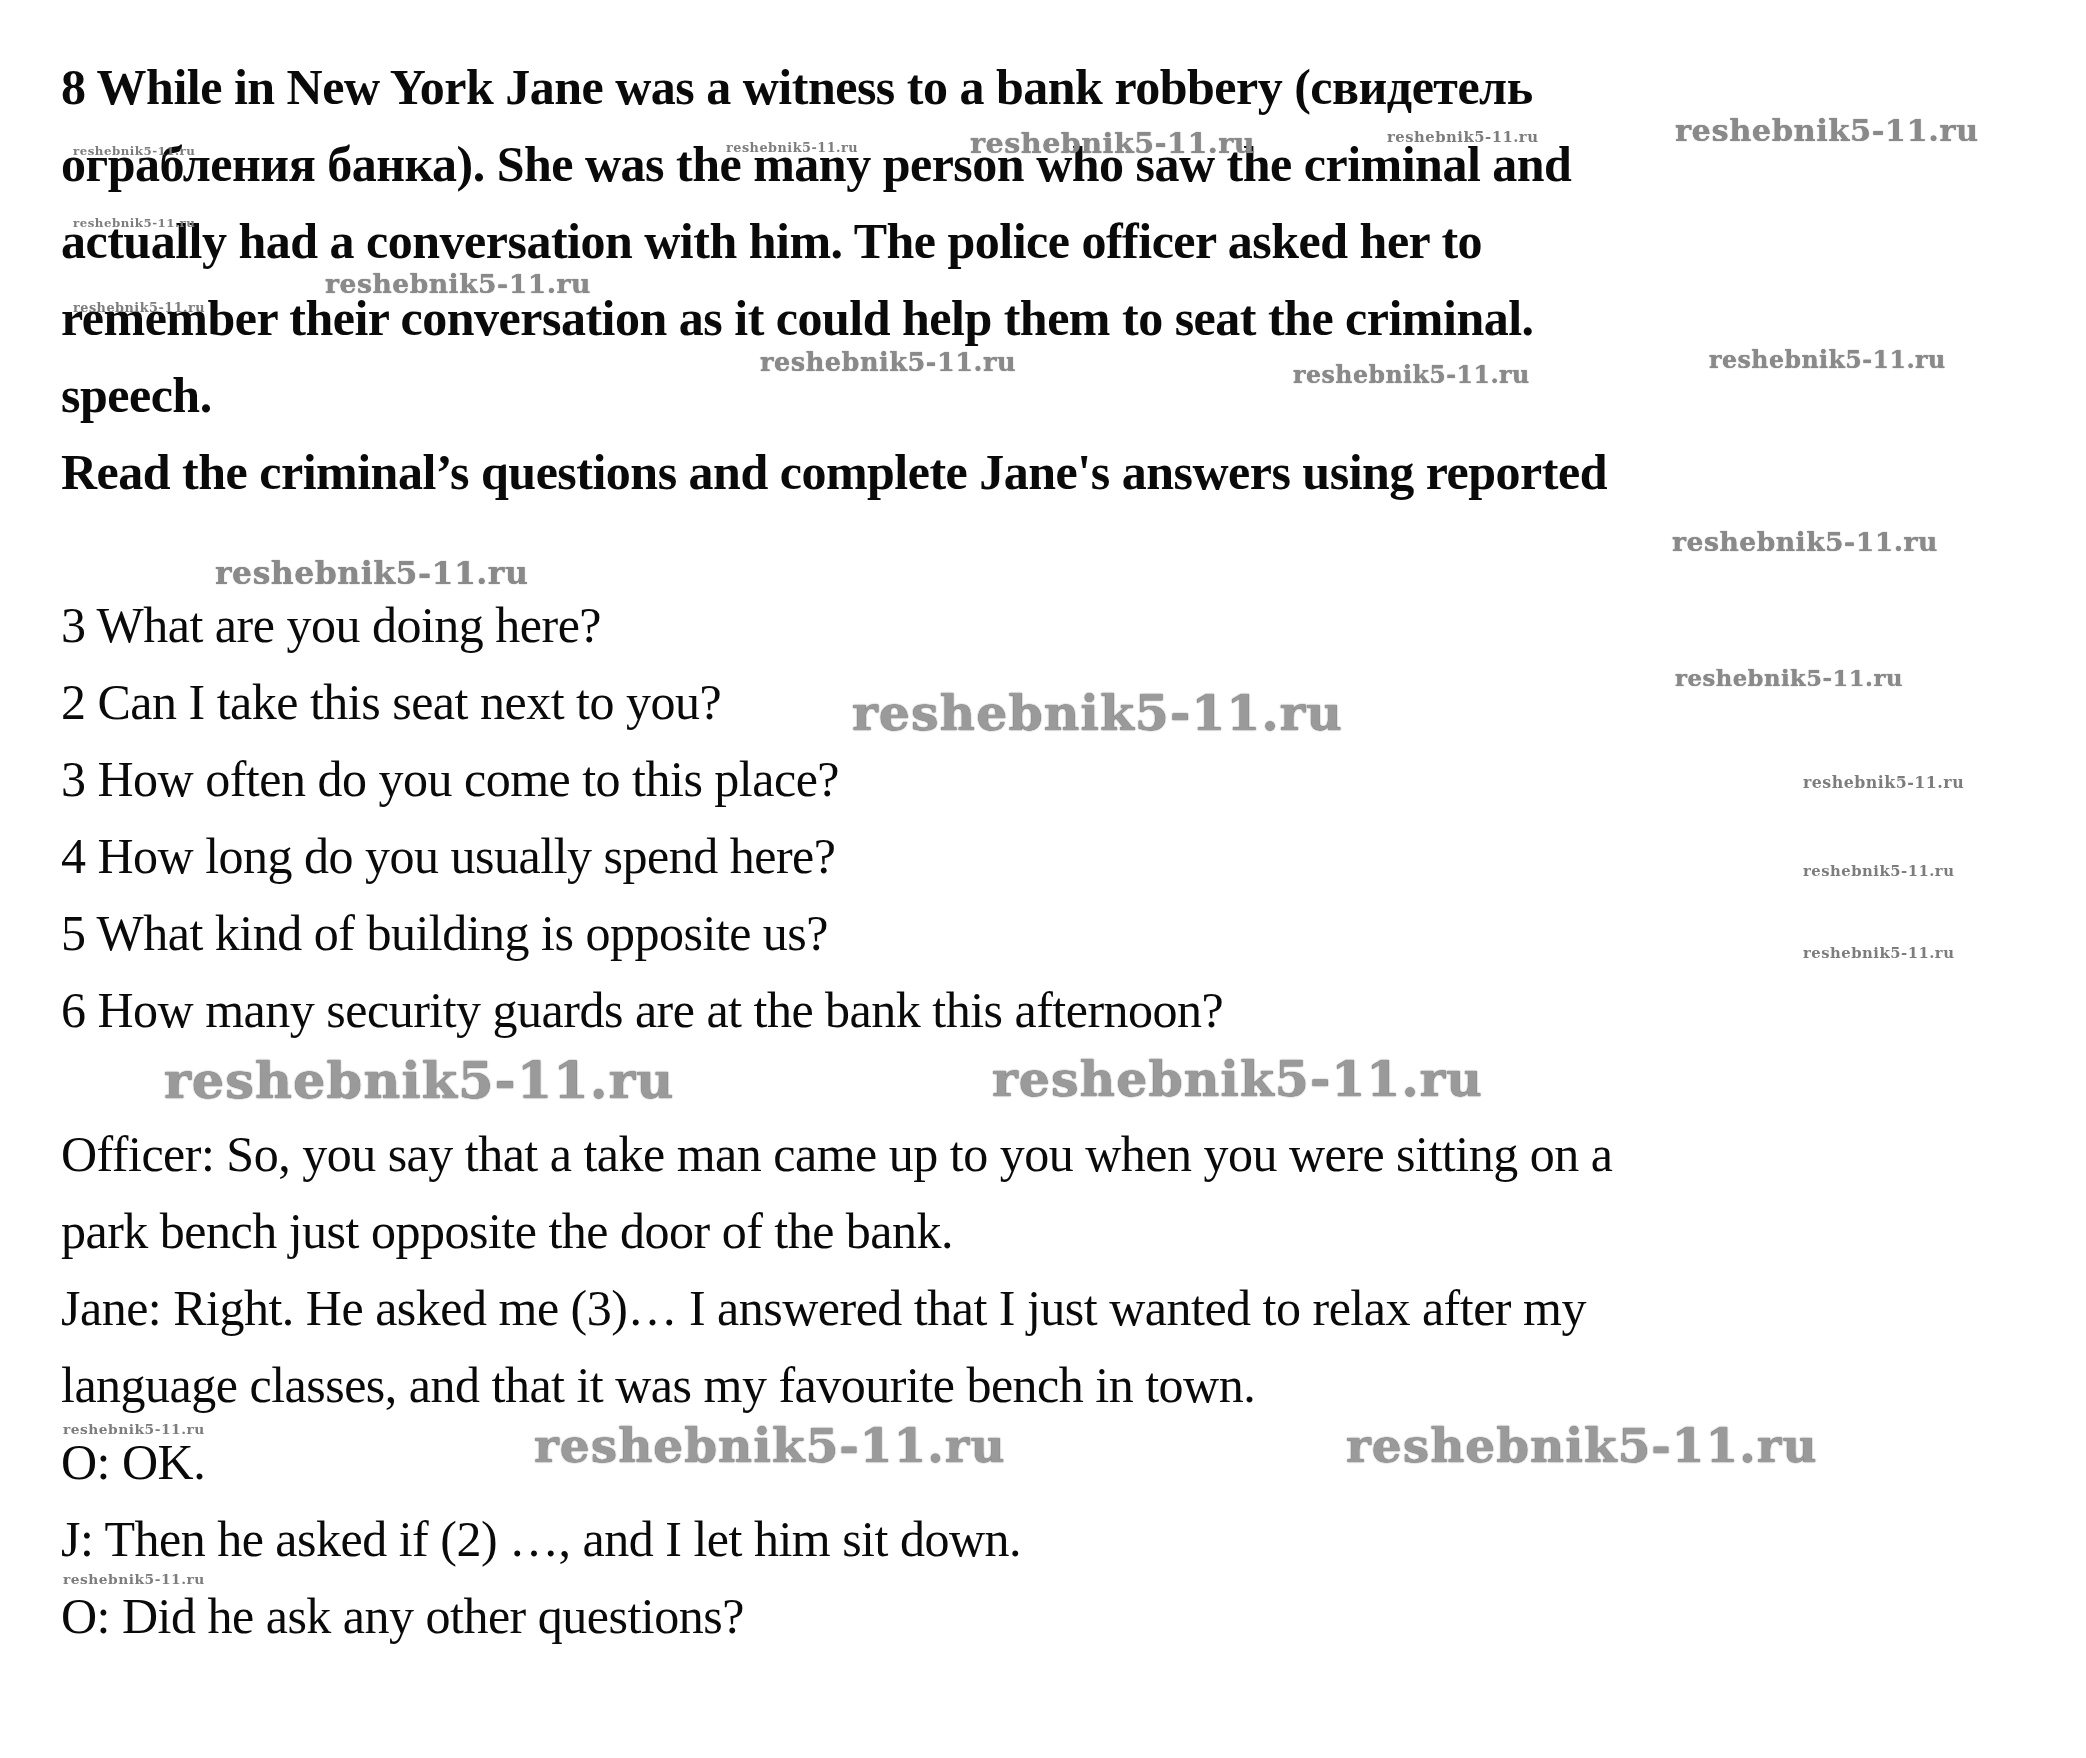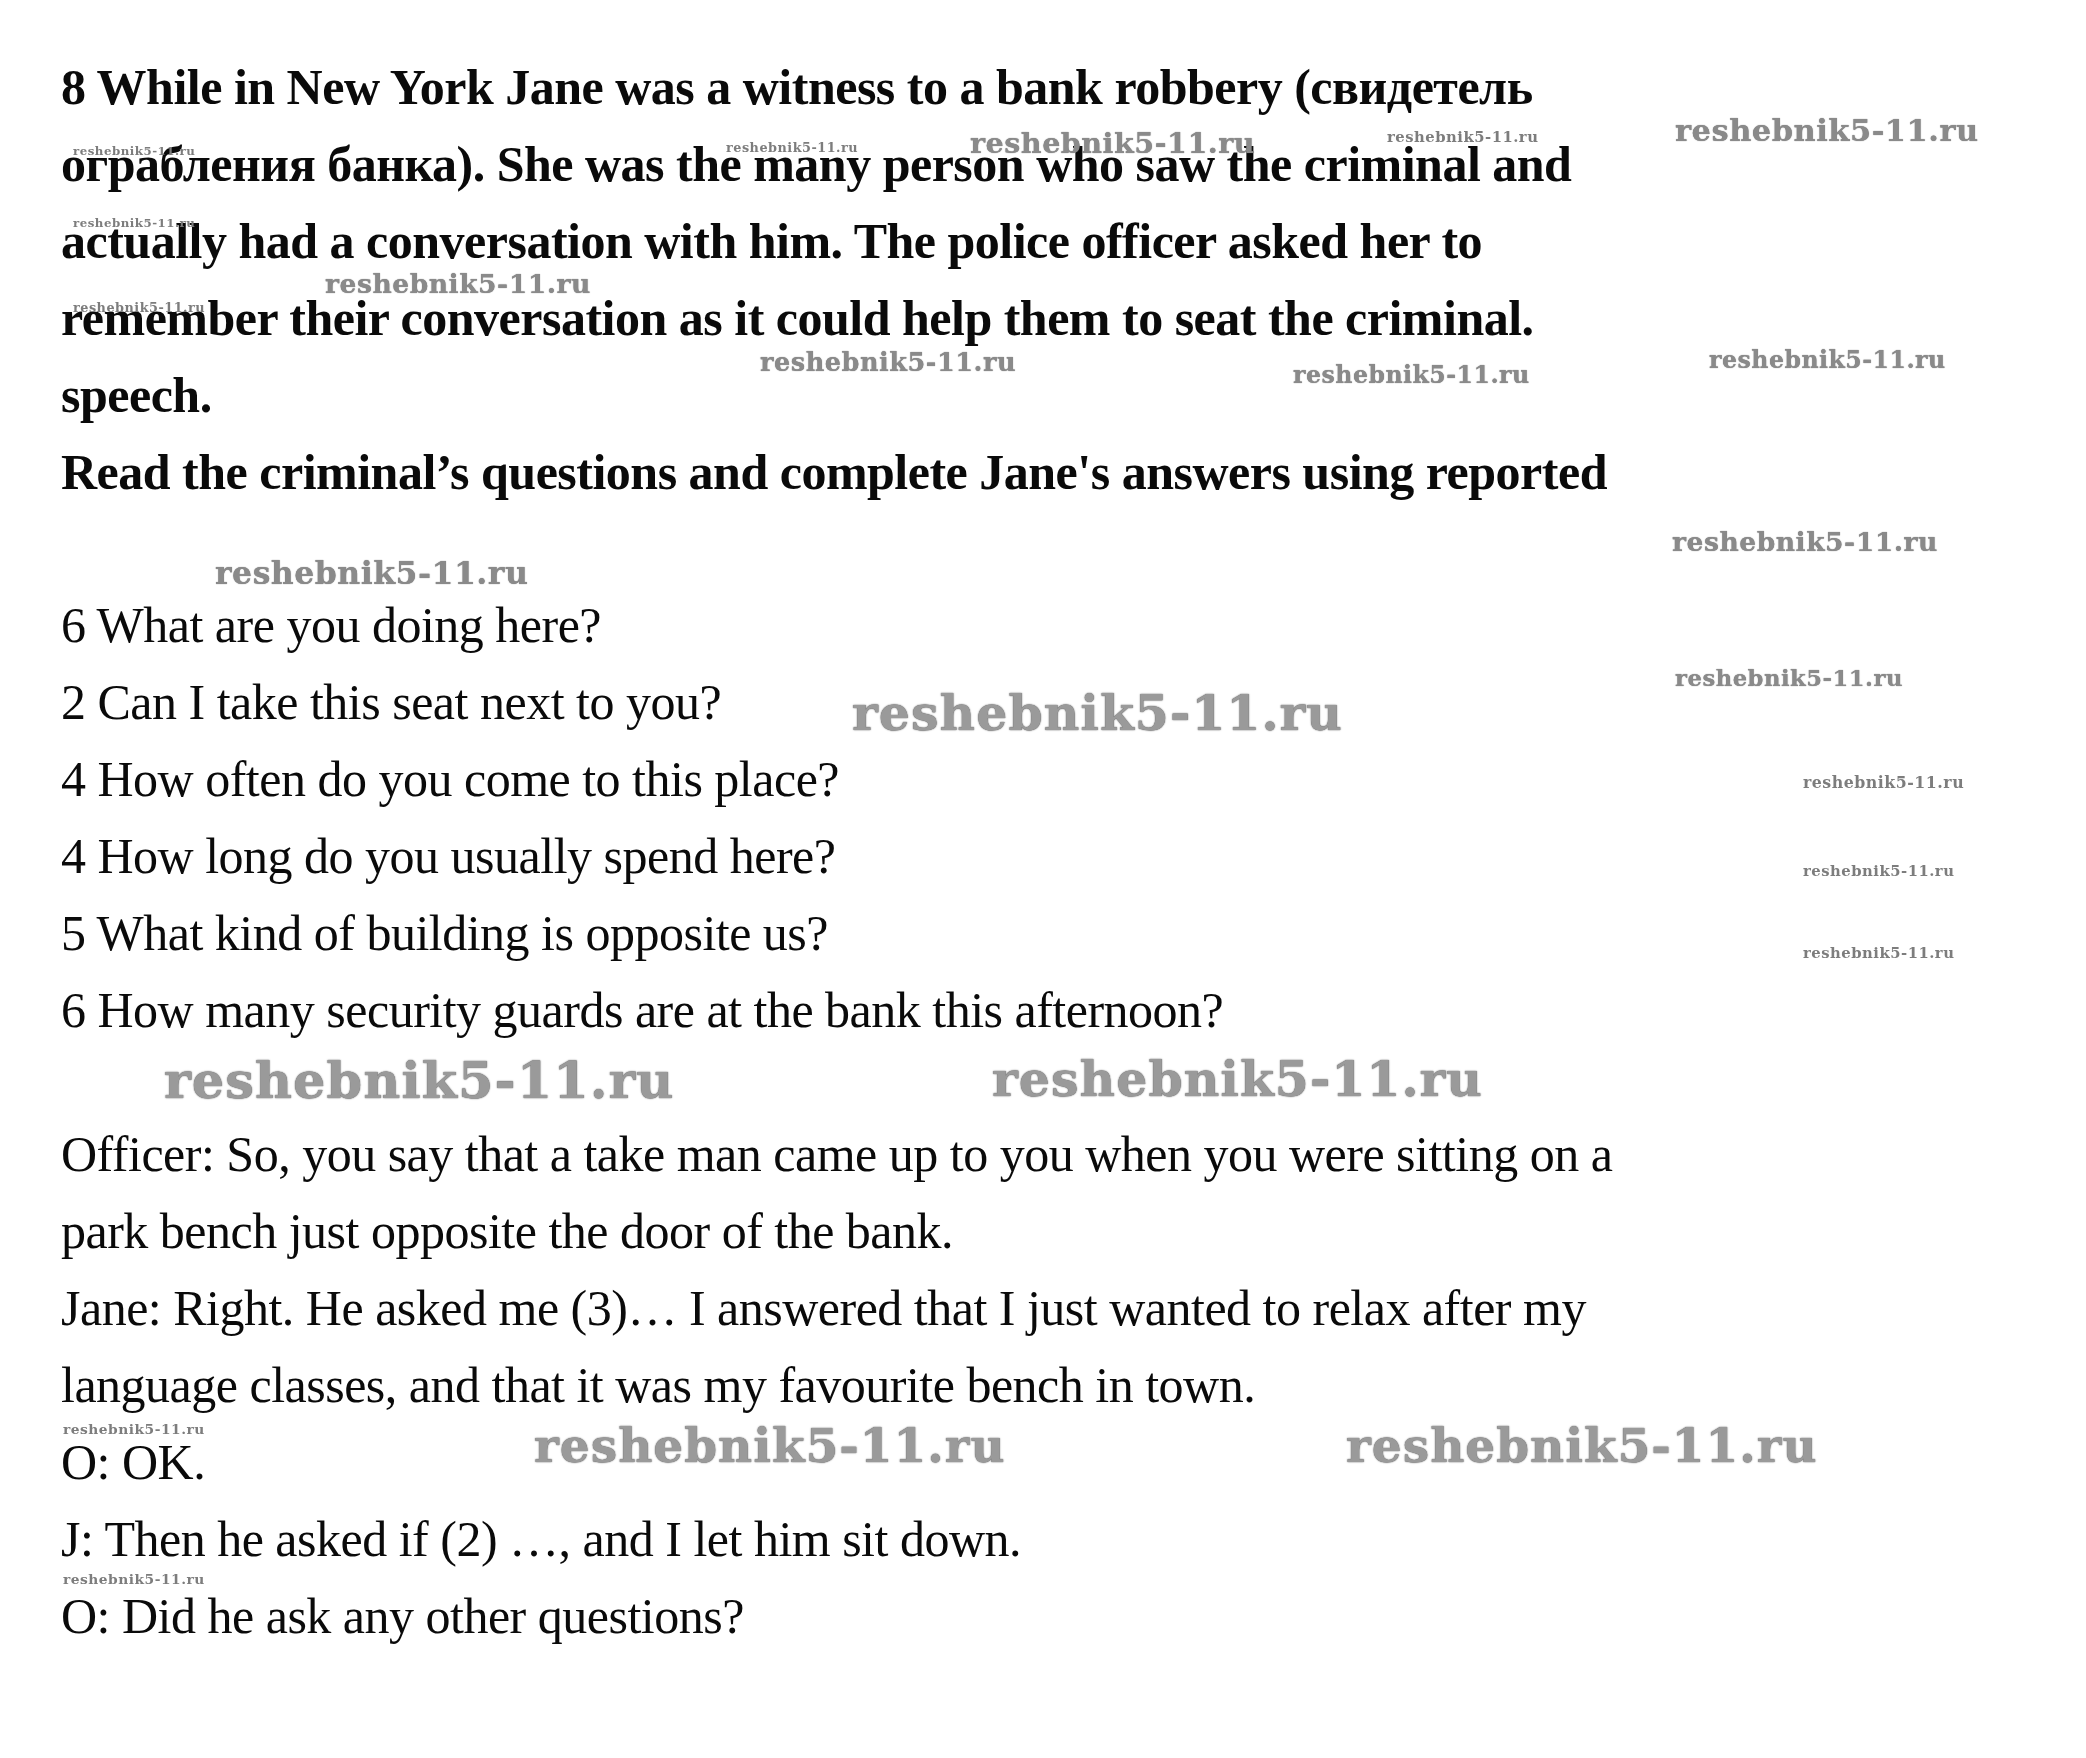--- a/index.html
+++ b/index.html
@@ -44,23 +44,23 @@
   <section class="intro">
     <div class="line">8 While in New York Jane was a witness to a bank robbery (свидетель</div>
     <div class="line">ограбления банка). She was the many person who saw the criminal and</div>
     <div class="line">actually had a conversation with him. The police officer asked her to</div>
     <div class="line">remember their conversation as it could help them to seat the criminal.</div>
     <div class="line">speech.</div>
     <div class="line">Read the criminal’s questions and complete Jane's answers using reported</div>
   </section>
 
   <section class="questions">
-    <div class="line">6 What are you doing here?</div>
+    <div class="line">3 What are you doing here?</div>
     <div class="line">2 Can I take this seat next to you?</div>
-    <div class="line">4 How often do you come to this place?</div>
+    <div class="line">3 How often do you come to this place?</div>
     <div class="line">4 How long do you usually spend here?</div>
     <div class="line">5 What kind of building is opposite us?</div>
     <div class="line">6 How many security guards are at the bank this afternoon?</div>
   </section>
 
   <section class="dialogue">
     <div class="line">Officer: So, you say that a take man came up to you when you were sitting on a</div>
     <div class="line">park bench just opposite the door of the bank.</div>
     <div class="line">Jane: Right. He asked me (3)… I answered that I just wanted to relax after my</div>
     <div class="line">language classes, and that it was my favourite bench in town.</div>

